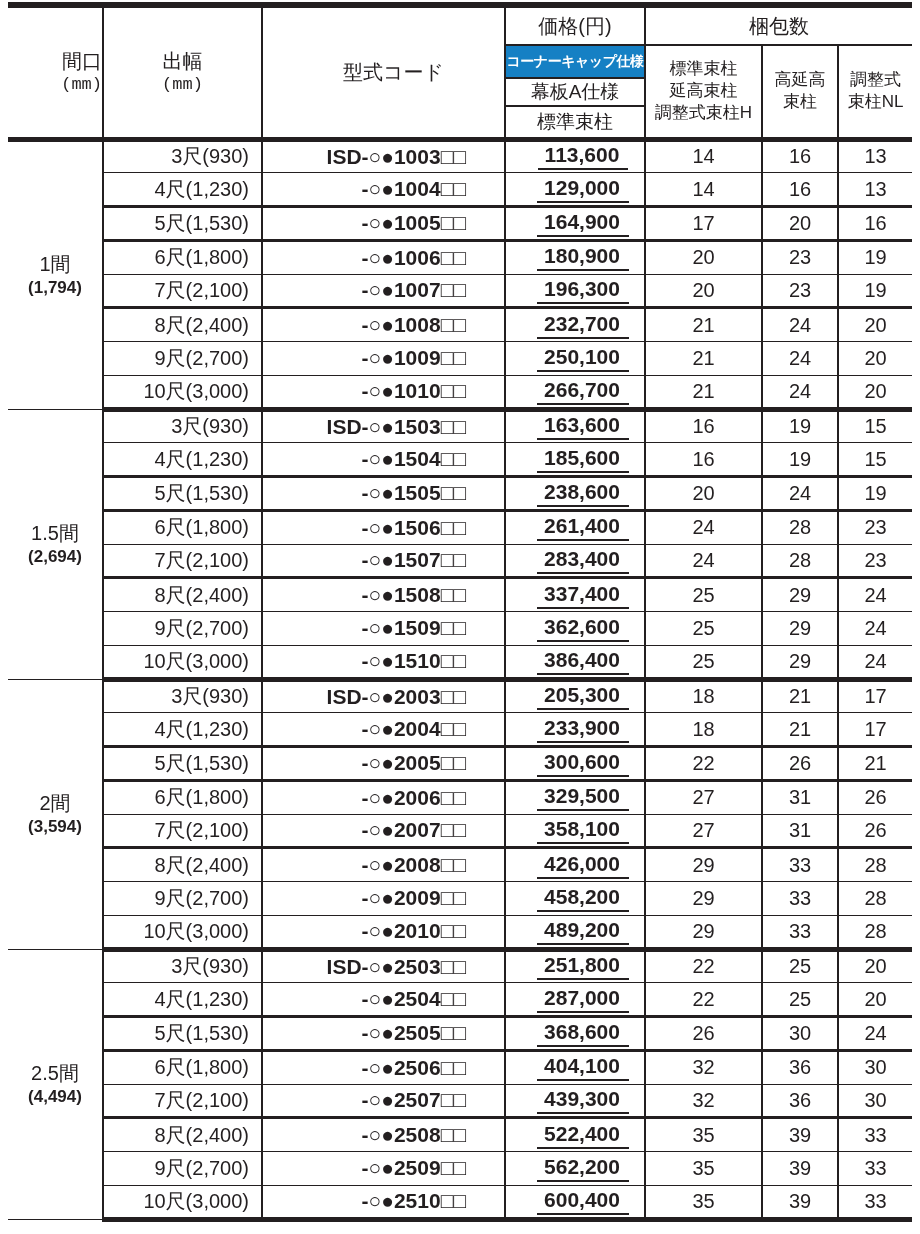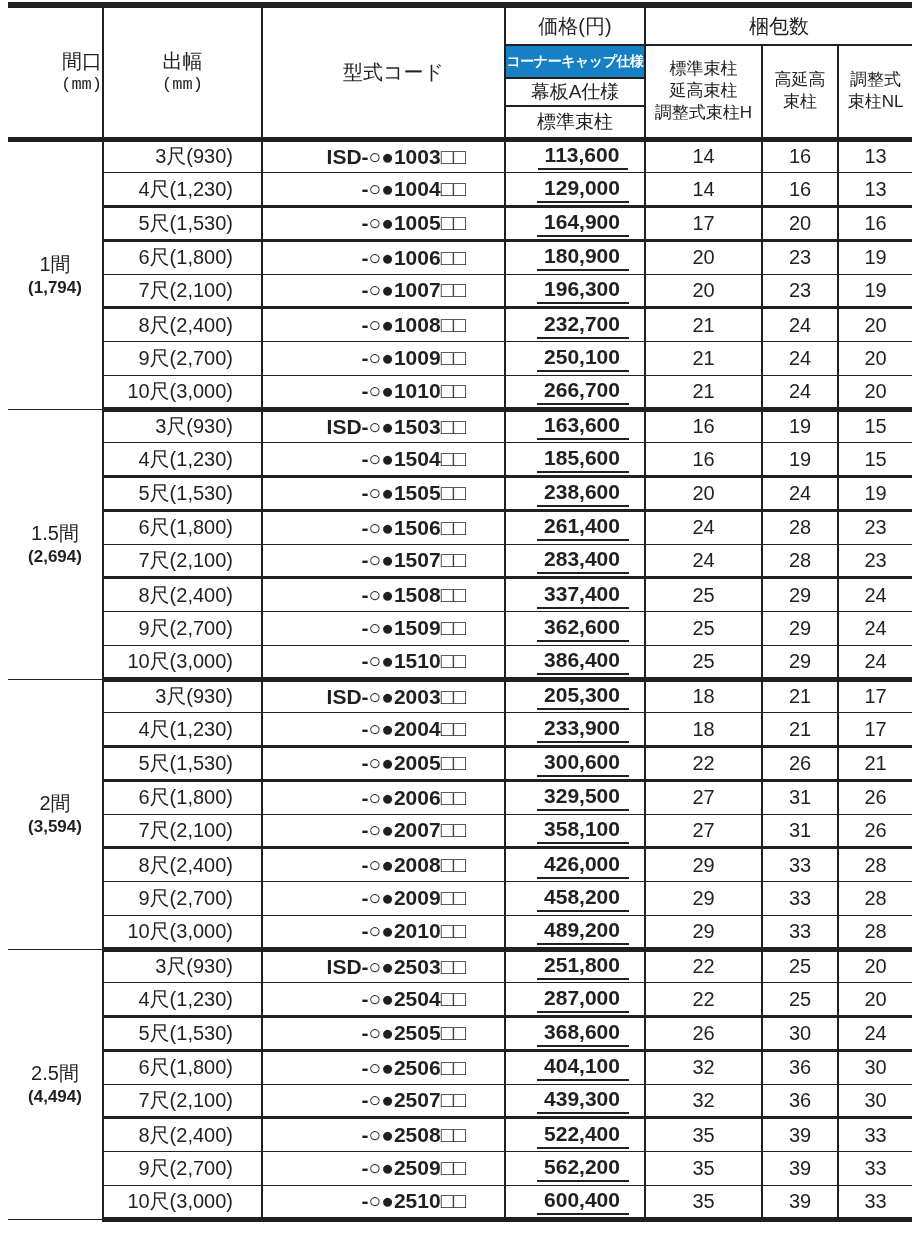--- a/index.html
+++ b/index.html
@@ -31,21 +31,21 @@
   .hd-pack-sub{font-size:17px;line-height:1.32;}
   .hdr-bottom{border-bottom:5px solid var(--ink) !important;}
 
   
   tbody tr{height:33.75px;}
   tbody .b-thin  td{border-bottom:1px solid var(--ink);}
   tbody .b-med   td{border-bottom:3px solid var(--ink);}
   tbody .b-thick td{border-bottom:5px solid var(--ink);}
   td.maguchi{font-size:20px;line-height:1.25;border-left:none;}
   .maguchi-sub{font-size:17px;font-weight:bold;}
-  td.depth{text-align:right;padding-right:28px;font-size:20px;}
+  td.depth{text-align:right;padding-right:12px;font-size:20px;}
   td.code{text-align:right;padding-right:38px;font-size:21px;font-weight:bold;}
   td.price{font-size:21px;font-weight:bold;padding-left:16px;}
   .price-u{display:inline-block;border-bottom:2px solid var(--ink);padding:0 9px 1px 7px;}
   td.pack{font-size:20px;}
 </style>
 </head>
 <body>
 
 <div class="sheet">
   <div class="top-bar"></div>

